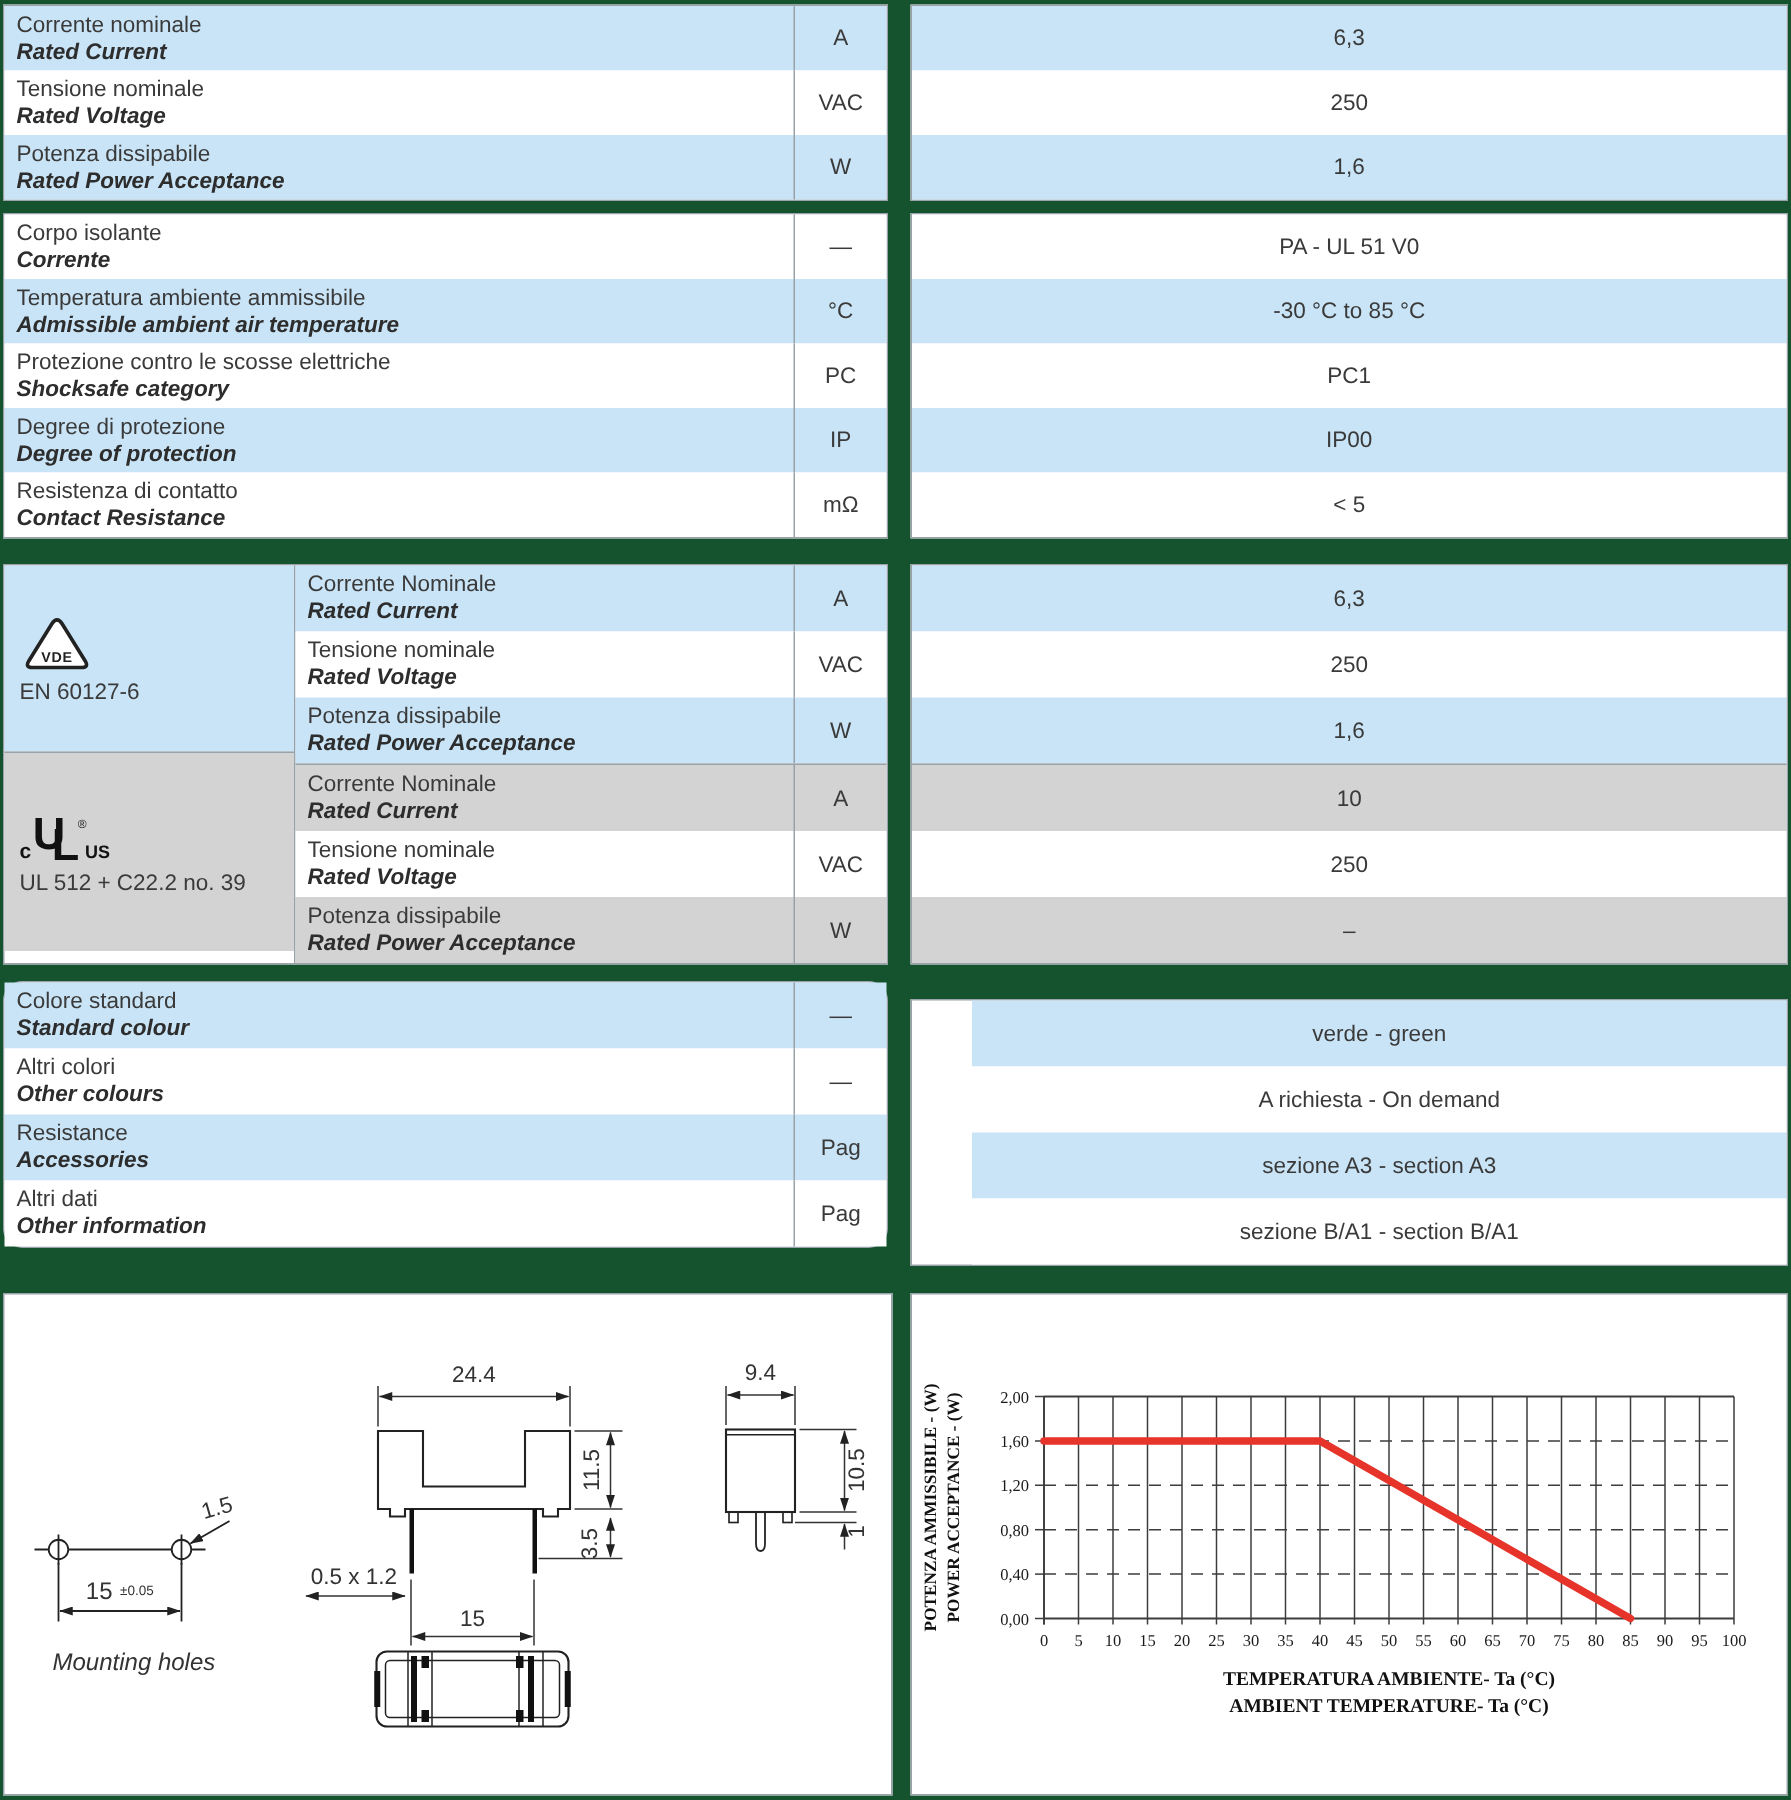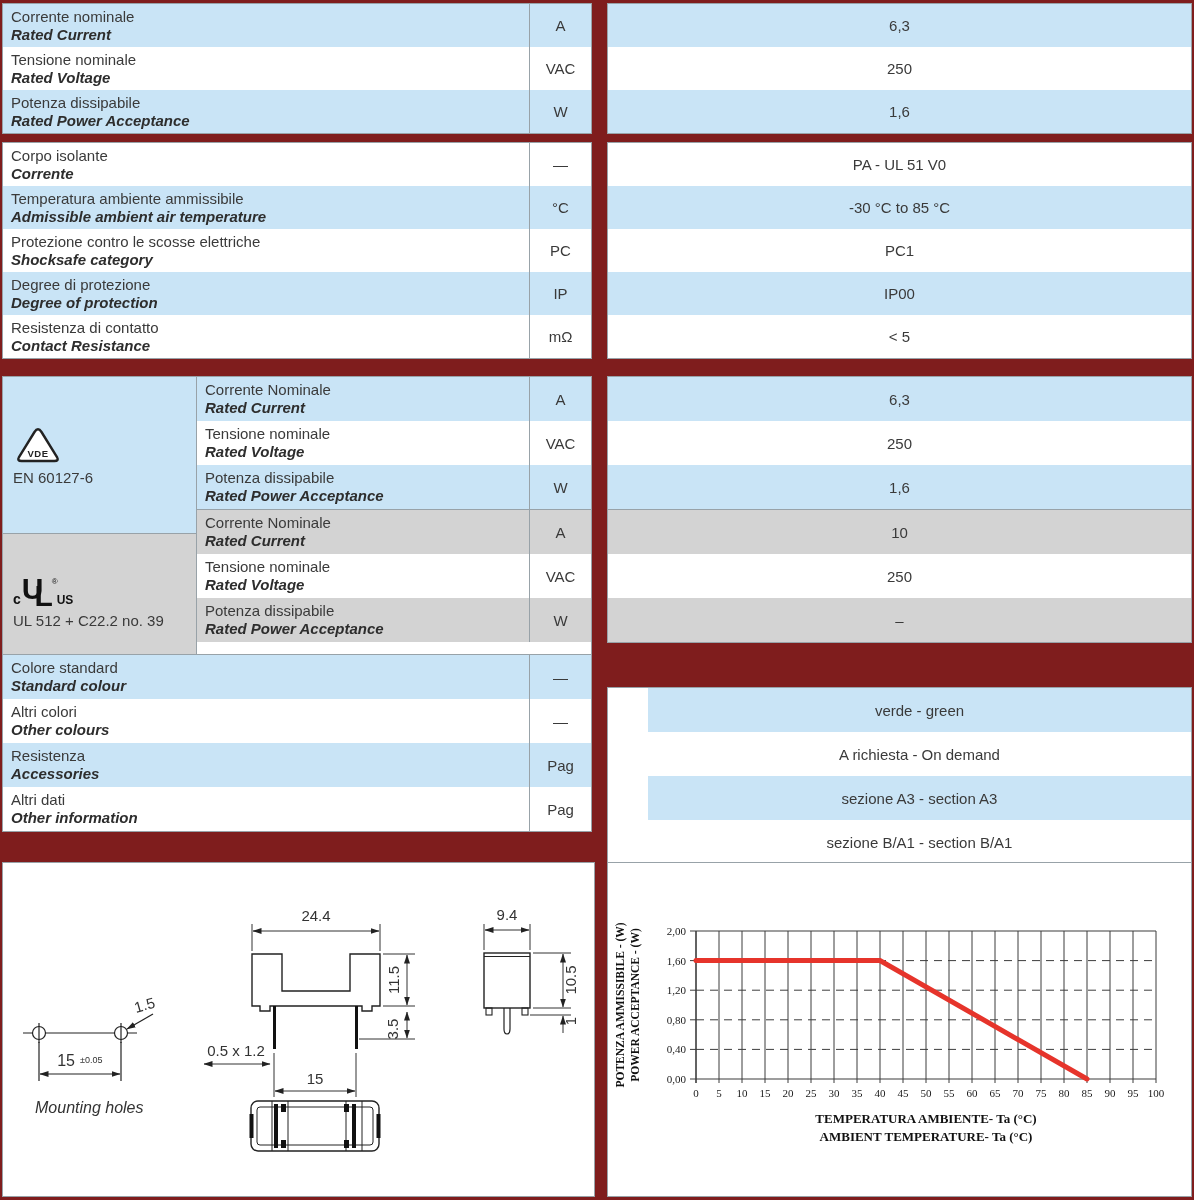--- a/index.html
+++ b/index.html
@@ -1,16 +1,16 @@
 <!DOCTYPE html>
 <html><head>
 <meta charset="utf-8">
 <style>
   html,body{margin:0;padding:0;background:#fff;}
-  .page{position:relative;width:1194px;height:1200px;background:#7f1d1d;
+  .page{position:relative;width:1194px;height:1200px;background:#14532d;
         font-family:"Liberation Sans",sans-serif;color:#3a3a3a;overflow:hidden;}
 
   
   .spec{position:absolute;left:2px;width:590px;border:1px solid #98a2a8;box-sizing:border-box;background:#fff;}
   .vals{position:absolute;left:607px;width:585px;border:1px solid #98a2a8;box-sizing:border-box;background:#fff;}
   .row{display:flex;box-sizing:border-box;}
   .s1 .row,.s2 .row{height:43px;}
   .s3 .row,.s4 .row{height:44px;}
   .vrow{display:flex;align-items:center;justify-content:center;box-sizing:border-box;
         font-size:15px;color:#3a3a3a;}
@@ -23,21 +23,21 @@
   .unit-cell{width:62px;border-left:1px solid #98a2a8;box-sizing:border-box;
              display:flex;align-items:center;justify-content:center;font-size:15px;color:#3a3a3a;}
   .bg-blue{background:#c9e4f6;}
   .bg-white{background:#ffffff;}
   .bg-gray{background:#d3d3d3;}
   .group-sep{border-top:1px solid #98a2a8;}
 
   
   .approvals-flex{display:flex;}
   .logo-col{width:194px;border-right:1px solid #98a2a8;box-sizing:border-box;display:flex;flex-direction:column;}
-  .logo-cell{height:156px;box-sizing:border-box;display:flex;flex-direction:column;
+  .logo-cell{height:124px;box-sizing:border-box;display:flex;flex-direction:column;
              justify-content:center;padding-left:10px;}
   .logo-cell.group-sep{height:133px;}
   .rows-col{flex:1;display:flex;flex-direction:column;}
   .standard-label{font-size:15px;color:#3a3a3a;margin-top:4px;white-space:nowrap;}
 
   
   .vde-svg{display:block;}
 
   
   .ul-logo{display:flex;align-items:flex-end;height:36px;color:#111;}
@@ -213,51 +213,51 @@
   </div>
   <div class="vals v3" style="top:376px;">
     <div class="vrow bg-blue">6,3</div>
     <div class="vrow bg-white">250</div>
     <div class="vrow bg-blue">1,6</div>
     <div class="vrow bg-gray group-sep" style="height:45px;">10</div>
     <div class="vrow bg-white">250</div>
     <div class="vrow bg-gray">–</div>
   </div>
 
-  <div class="spec s4" style="top:654px;">
+  <div class="spec s4" style="top:654px;border-radius:13px;">
     <div class="row bg-blue">
       <div class="label-cell">
         <div class="it">Colore standard</div>
         <div class="en">Standard colour</div>
       </div>
       <div class="unit-cell">—</div>
     </div>
     <div class="row bg-white">
       <div class="label-cell">
         <div class="it">Altri colori</div>
         <div class="en">Other colours</div>
       </div>
       <div class="unit-cell">—</div>
     </div>
     <div class="row bg-blue">
       <div class="label-cell">
-        <div class="it">Resistenza</div>
+        <div class="it">Resistance</div>
         <div class="en">Accessories</div>
       </div>
       <div class="unit-cell">Pag</div>
     </div>
     <div class="row bg-white">
       <div class="label-cell">
         <div class="it">Altri dati</div>
         <div class="en">Other information</div>
       </div>
       <div class="unit-cell">Pag</div>
     </div>
   </div>
-  <div class="vals v4" style="top:687px;padding-left:40px;">
+  <div class="vals v4" style="top:666px;padding-left:40px;">
     <div class="vrow bg-blue">verde - green</div>
     <div class="vrow bg-white">A richiesta - On demand</div>
     <div class="vrow bg-blue">sezione A3 - section A3</div>
     <div class="vrow bg-white">sezione B/A1 - section B/A1</div>
   </div>
 
   <div class="panel left">
     <svg width="591" height="333" viewBox="0 0 591 333">
       <defs>
         <marker id="mA" markerWidth="10" markerHeight="8" refX="8.5" refY="3" orient="auto" markerUnits="userSpaceOnUse">

